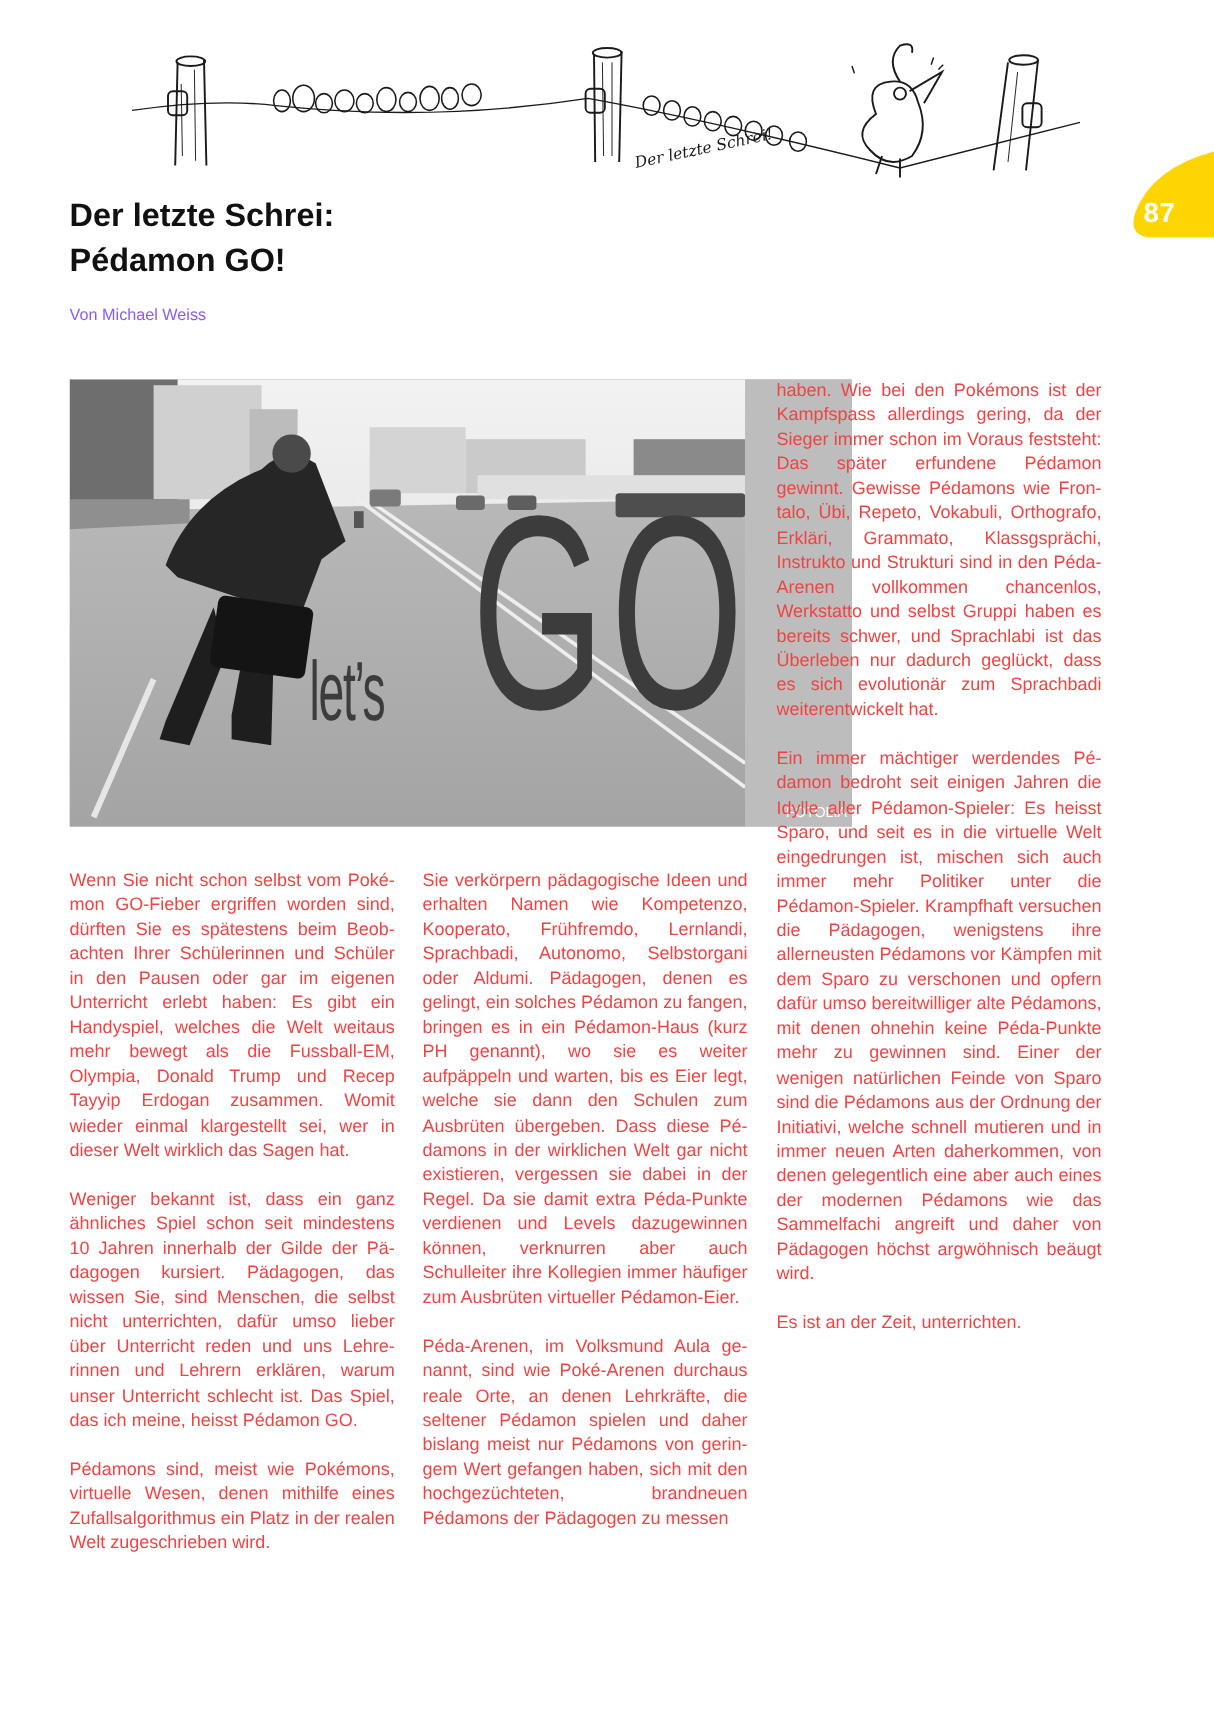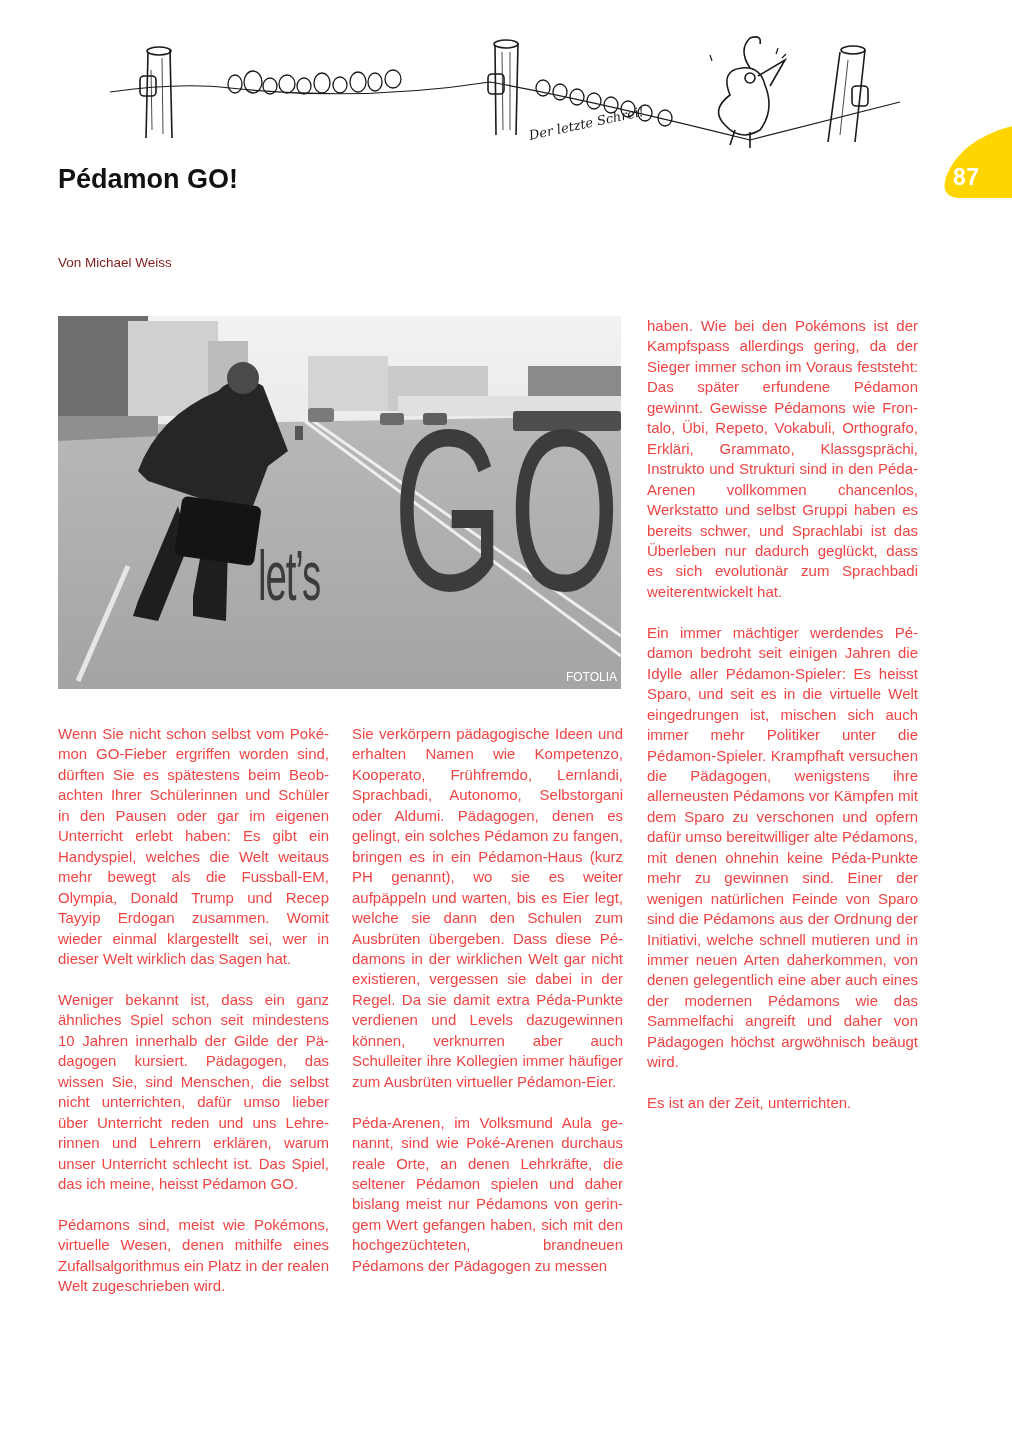--- a/index.html
+++ b/index.html
@@ -14,25 +14,25 @@
     position: absolute; left: 953px; top: 164px; font-size: 23px; font-weight: bold;
     color: #ffffff; font-family: "Liberation Sans", sans-serif; letter-spacing: 0.5px;
   }
   .title {
     position: absolute; left: 58px; top: 160px; margin: 0;
     font-family: "Liberation Sans", sans-serif; font-weight: bold;
     font-size: 27px; line-height: 38px; color: #111;
   }
   .title span { display: block; }
   .byline {
-    position: absolute; left: 58px; top: 255px; font-size: 13.5px; color: #7f1d1d;
+    position: absolute; left: 58px; top: 255px; font-size: 13.5px; color: #8b5cf6;
     font-family: "Liberation Sans", sans-serif;
   }
   .photo {
-    position: absolute; left: 58px; top: 316px; width: 563px; height: 373px;
+    position: absolute; left: 58px; top: 316px; width: 652px; height: 373px;
     overflow: hidden; background: #bdbdbd;
   }
   .photo svg { display: block; }
   .photo-credit {
     position: absolute; right: 4px; bottom: 5px; font-size: 12px; font-weight: normal;
     color: #fff; font-family: "Liberation Sans", sans-serif;
   }
   .photo-caption-lets {
     position: absolute; left: 200px; top: 225px; font-size: 70px; line-height: 70px;
     color: #3c3c3c; font-family: "Liberation Sans Narrow", "Liberation Sans", sans-serif;
@@ -121,20 +121,21 @@
 </div>
 
 <div class="page-blob">
   <svg width="120" height="80" viewBox="0 0 120 80">
     <path d="M72,4 Q110,-4 120,8 L120,76 L18,76 Q0,74 6,55 Q20,18 72,4 Z" fill="#FFD500"></path>
   </svg>
 </div>
 <div class="page-number">87</div>
 
 <h1 class="title">
+  <span>Der letzte Schrei:</span>
   <span>Pédamon GO!</span>
 </h1>
 <div class="byline">Von Michael Weiss</div>
 
 <div class="photo">
   <svg width="563" height="373" viewBox="0 0 563 373">
     <defs>
       <linearGradient id="sky" x1="0" y1="0" x2="0" y2="1">
         <stop offset="0" stop-color="#f2f2f2"></stop>
           <stop offset="1" stop-color="#dadada"></stop>

